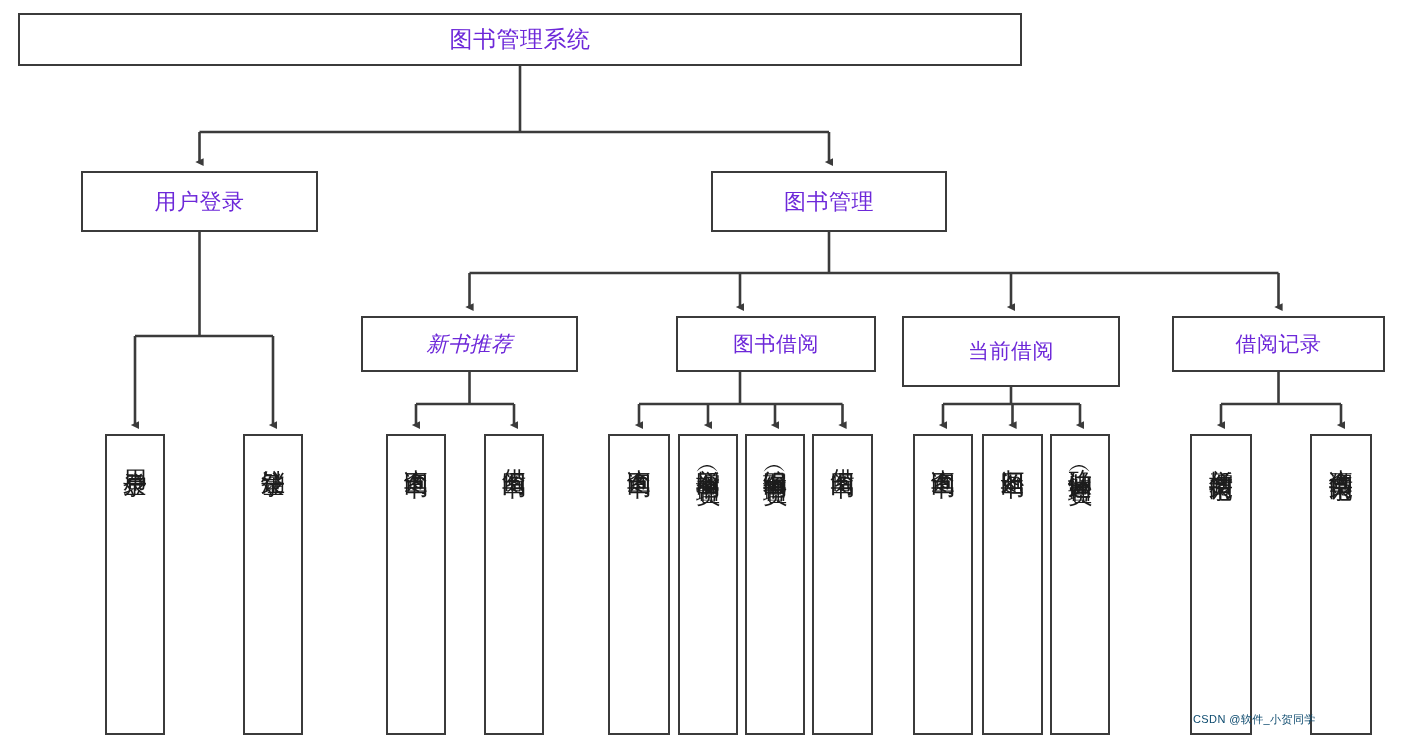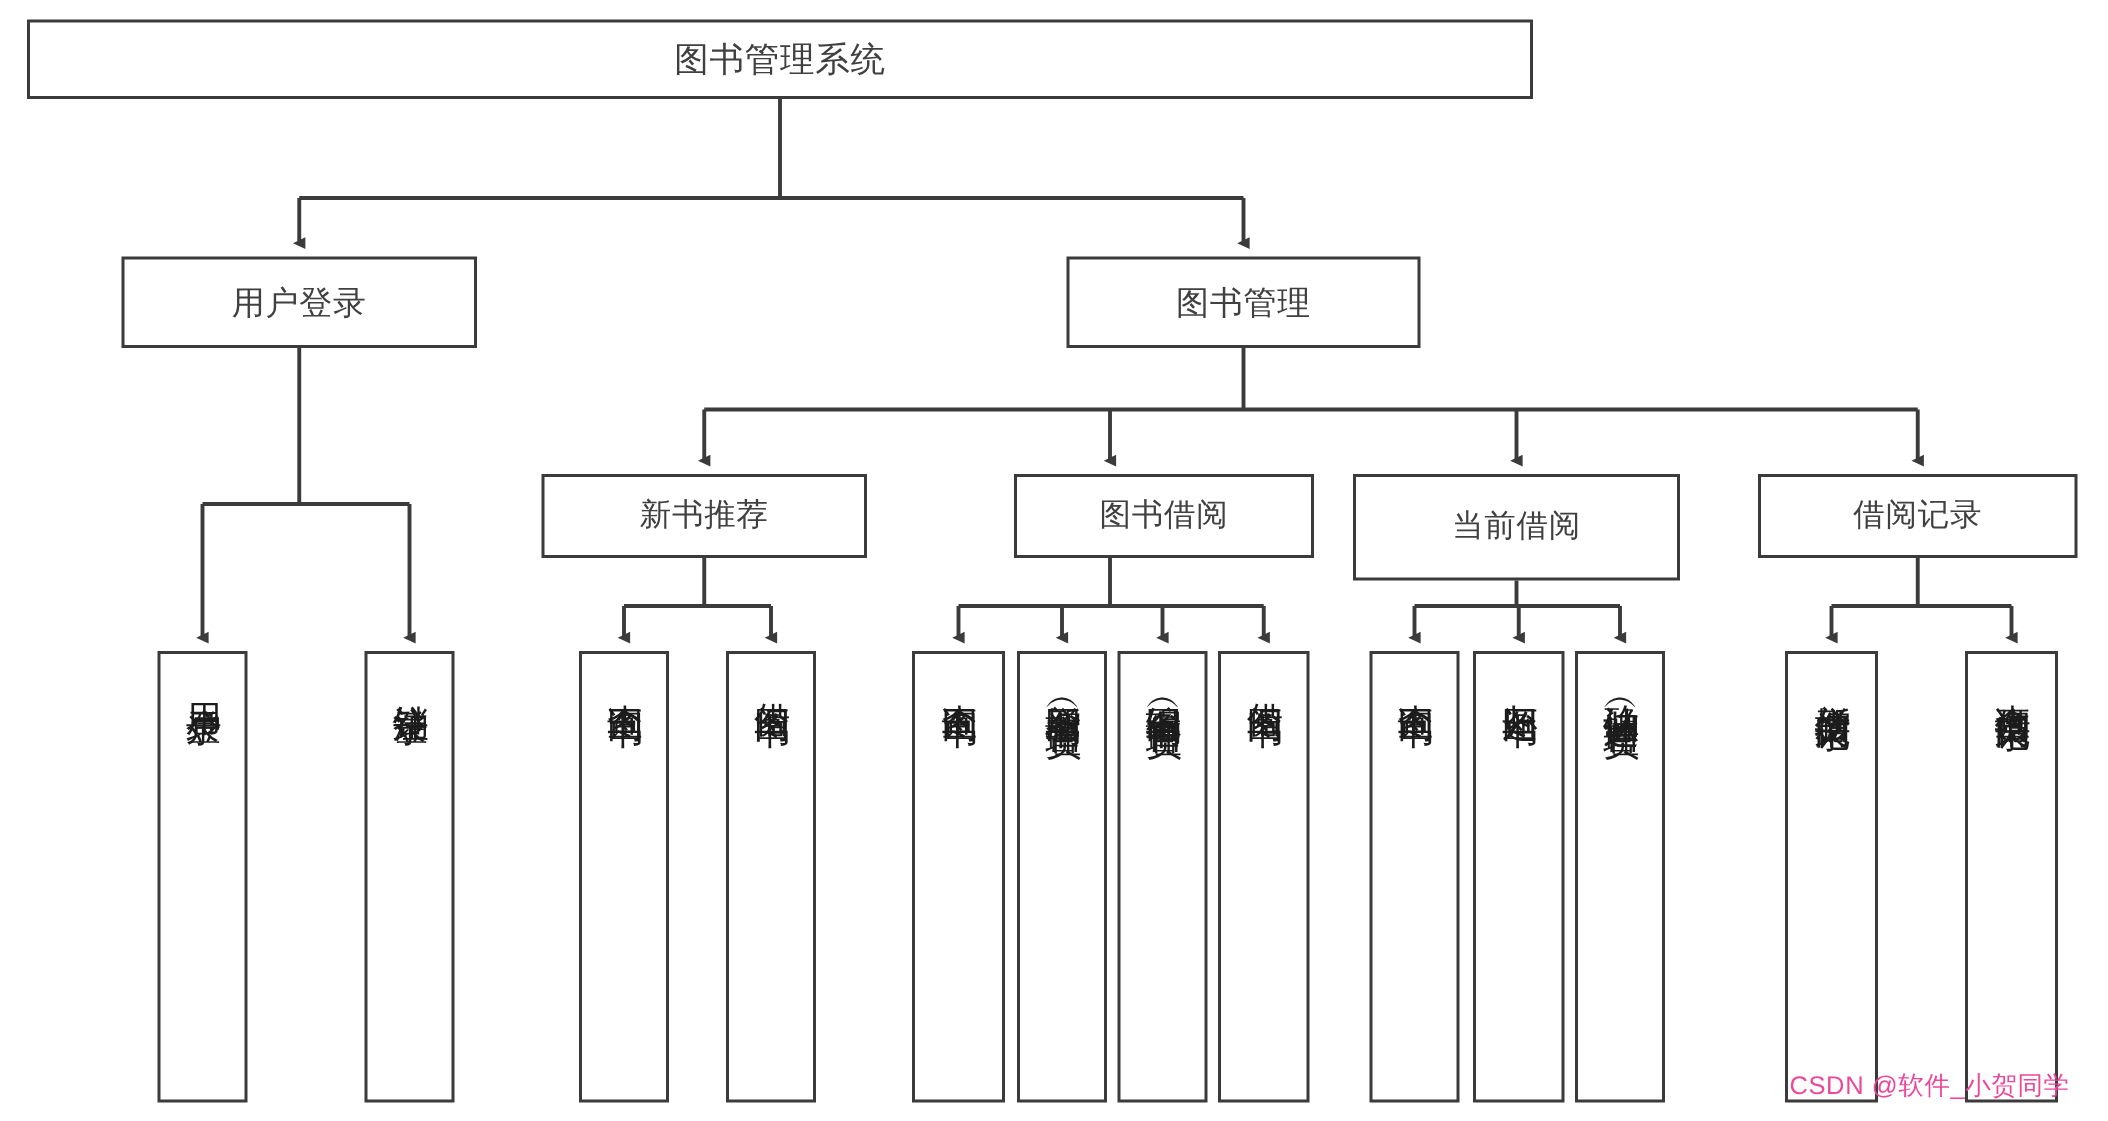--- a/index.html
+++ b/index.html
@@ -18,21 +18,21 @@
     border:2px solid #3b3b3b;
     box-sizing:border-box;
     display:flex;
     align-items:center;
     justify-content:center;
     overflow:hidden;
   }
   .node-label{
     font-size:22px;
     line-height:1.15;
-    color:#404040;
+    color:#6d28d9;
     white-space:nowrap;
     letter-spacing:0.5px;
   }
   .node-box.level-0 .node-label{font-size:23px;}
   .node-box.level-1 .node-label{font-size:22px;}
   .node-box.level-2 .node-label{font-size:21px;}
 
   .leaf-box{
     position:absolute;
     background:#ffffff;
@@ -50,22 +50,22 @@
     font-size:24px;
     line-height:1.16;
     letter-spacing:2px;
     color:#1c1c1c;
     white-space:nowrap;
     text-align:left;
   }
 
   .watermark{
     position:absolute;
-    font-size:17px;
-    color:#ec4899;
+    font-size:11px;
+    color:#0c4a6e;
     white-space:nowrap;
     letter-spacing:0.4px;
     pointer-events:none;
   }
 </style>
 </head>
 <body>
 
 <div id="diagram-root">
 
@@ -115,21 +115,21 @@
   <div id="node-layer">
       <div class="node-box level-0" style="left: 18px; top: 13px; width: 1004px; height: 53px;">
         <span class="node-label">图书管理系统</span>
       </div>
       <div class="node-box level-1" style="left: 81px; top: 171px; width: 237px; height: 61px;">
         <span class="node-label">用户登录</span>
       </div>
       <div class="node-box level-1" style="left: 711px; top: 171px; width: 236px; height: 61px;">
         <span class="node-label">图书管理</span>
       </div>
-      <div class="node-box level-2" style="left: 361px; top: 316px; width: 217px; height: 56px;">
+      <div class="node-box level-2" style="left: 361px; top: 316px; width: 217px; height: 56px; font-style: italic;">
         <span class="node-label">新书推荐</span>
       </div>
       <div class="node-box level-2" style="left: 632px; top: 316px; width: 200px; height: 56px; margin-left: 44px;">
         <span class="node-label">图书借阅</span>
       </div>
       <div class="node-box level-2" style="left: 902px; top: 316px; width: 218px; height: 71px;">
         <span class="node-label">当前借阅</span>
       </div>
       <div class="node-box level-2" style="left: 1172px; top: 316px; width: 213px; height: 56px; text-align: right;">
         <span class="node-label">借阅记录</span>

